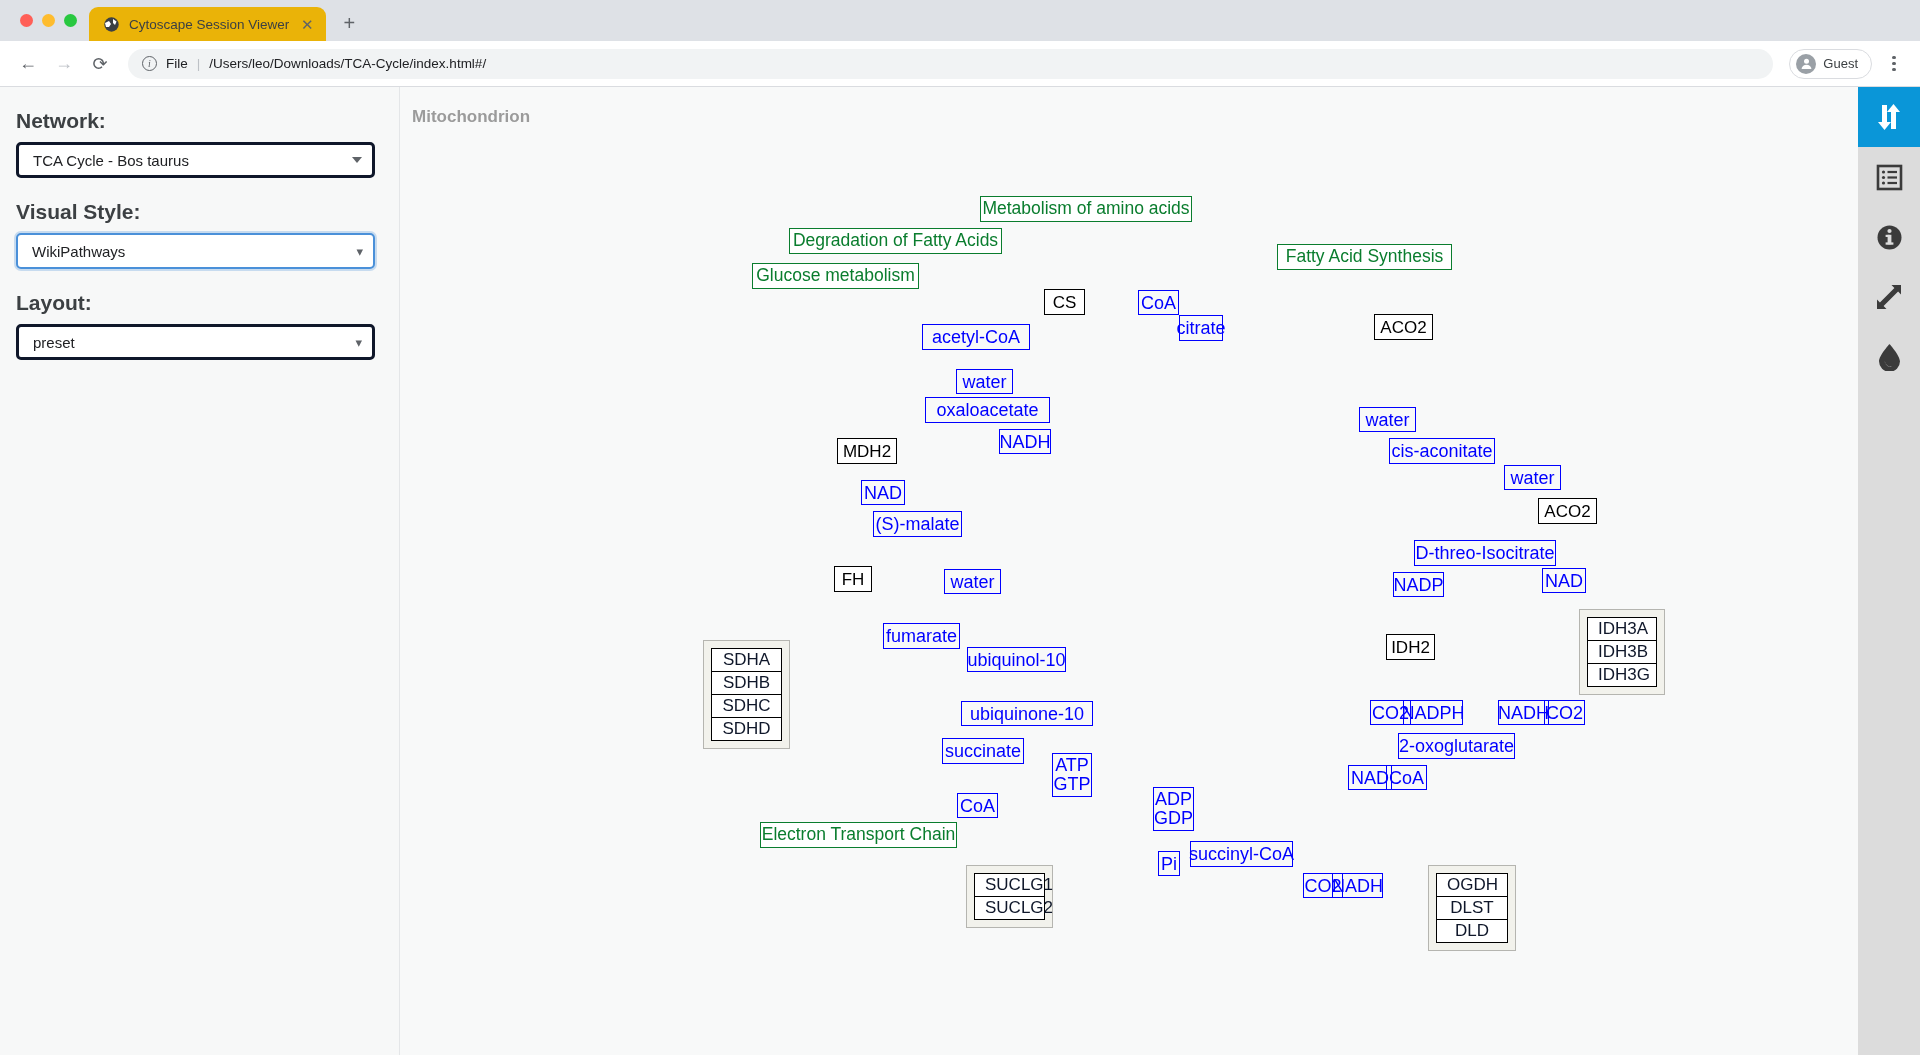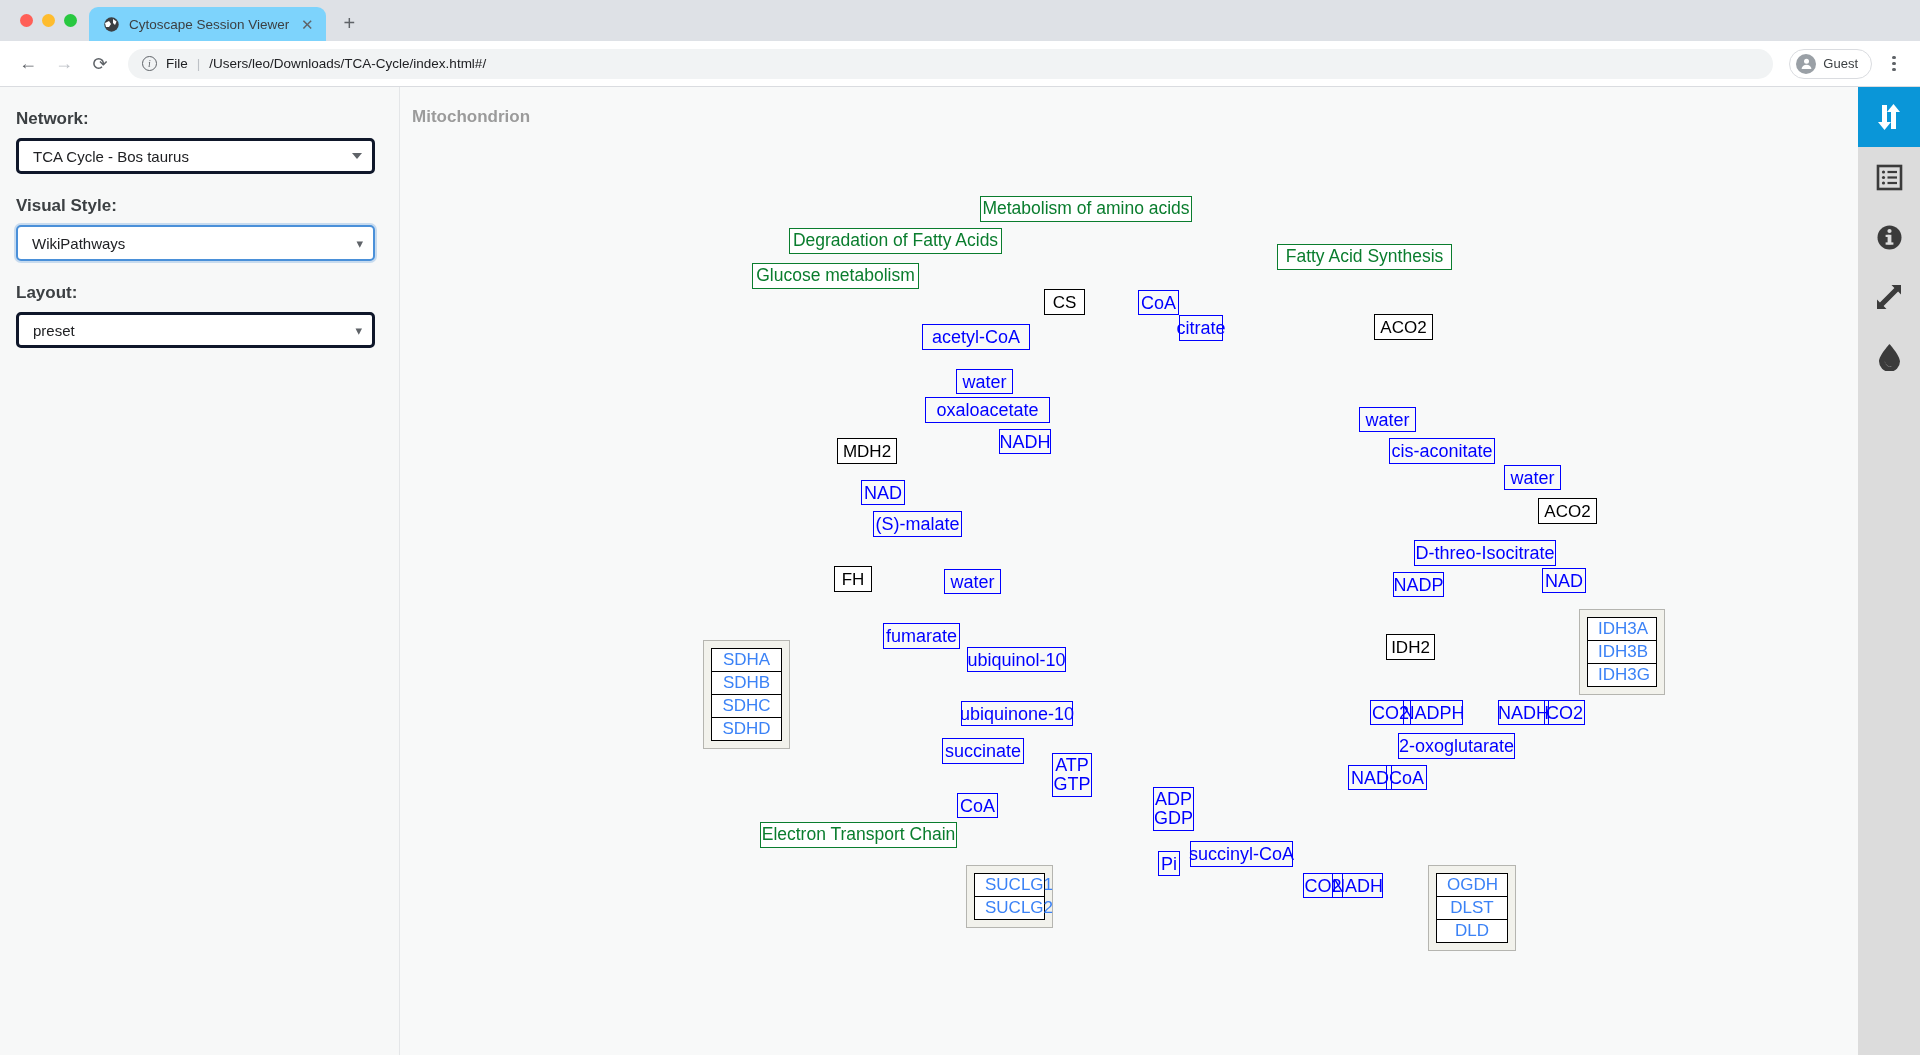--- a/index.html
+++ b/index.html
@@ -17,21 +17,21 @@
     height: 41px; background: #dee1e6;
     display: flex; align-items: flex-end; padding-left: 14px; position: relative;
   }
   .traffic { display: flex; gap: 9px; align-items: center; height: 41px; padding: 0 12px 0 6px; }
   .dot { width: 13px; height: 13px; border-radius: 50%; }
   .dot.red { background: #ff5f57; }
   .dot.yellow { background: #febc2e; }
   .dot.green { background: #28c840; }
 
   .tab {
-    height: 34px; min-width: 228px; background: #7dd3fc;
+    height: 34px; min-width: 228px; background: #eab308;
     border-radius: 9px 9px 0 0; display: flex; align-items: center;
     gap: 9px; padding: 0 10px 0 14px; position: relative;
   }
   .tab-favicon { width: 17px; height: 17px; flex: 0 0 17px; }
   .tab-title {
     font-size: 13.5px; color: #3c4043; white-space: nowrap;
     overflow: hidden; text-overflow: ellipsis; flex: 1;
   }
   .tab-close {
     width: 18px; height: 18px; display: flex; align-items: center;
@@ -80,21 +80,21 @@
   .kebab i { width: 3.2px; height: 3.2px; background: #5f6368; border-radius: 50%; display: block; }
 
   
   .app { position: absolute; top: 87px; left: 0; right: 0; bottom: 0; display: flex; background: #f7f8f8; }
 
   .sidebar {
     width: 400px; background: #f7f8f8; padding: 22px 24px 0 16px;
     border-right: 1px solid #e4e6e8; flex: 0 0 400px;
   }
   .field-label {
-    font-size: 17px; font-weight: bold; color: #3c4043; margin-bottom: 9px;
+    font-size: 21px; font-weight: bold; color: #3c4043; margin-bottom: 9px;
   }
   .field-label.second { margin-top: 22px; }
   .select {
     width: 100%; height: 36px; border: 3px solid #0f172a; border-radius: 5px;
     background: #ffffff; display: flex; align-items: center; justify-content: space-between;
     padding: 0 10px 0 14px; font-size: 15px; color: #202124; margin-bottom: 4px;
   }
   .select.focused {
     border: 2px solid #4a90d9; box-shadow: 0 0 0 2px rgba(74,144,217,0.28);
   }
@@ -129,21 +129,21 @@
     padding: 2px 7px; background: #ffffff;
   }
   .node.twoline { flex-direction: column; gap: 0px; line-height: 1.08; }
 
   .group {
     position: absolute; background: #f2f2ec; border: 1.2px solid #b5b5b0;
     padding: 7px;
   }
   .group .stack { border: 1.6px solid #000; background: #fff; }
   .group .stack > div {
-    font-size: 17px; color: #3b82f6; text-align: center;
+    font-size: 17px; color: #0f172a; text-align: center;
     padding: 1px 10px; border-bottom: 1.4px solid #000; background: #fff;
   }
   .group .stack > div:last-child { border-bottom: none; }
 
   
   .righttools {
     position: absolute; top: 0; right: 0; width: 62px; bottom: 0;
     background: #dcdcdc; display: flex; flex-direction: column; align-items: center;
   }
   .rtbtn {
@@ -285,21 +285,21 @@
       <div id="node-layer">
           <div class="node meta" style="left: 522px; top: 237px; width: 108px; height: 26px;">acetyl-CoA</div>
           <div class="node meta" style="left: 556px; top: 282px; width: 57px; height: 25px;">water</div>
           <div class="node meta" style="left: 525px; top: 310px; width: 125px; height: 26px;">oxaloacetate</div>
           <div class="node meta" style="left: 599px; top: 342px; width: 52px; height: 25px;">NADH</div>
           <div class="node meta" style="left: 461px; top: 393px; width: 44px; height: 25px;">NAD</div>
           <div class="node meta" style="left: 473px; top: 424px; width: 89px; height: 26px;">(S)-malate</div>
           <div class="node meta" style="left: 544px; top: 482px; width: 57px; height: 25px;">water</div>
           <div class="node meta" style="left: 483px; top: 536px; width: 77px; height: 26px;">fumarate</div>
           <div class="node meta" style="left: 567px; top: 560px; width: 99px; height: 25px;">ubiquinol-10</div>
-          <div class="node meta" style="left: 561px; top: 614px; width: 112px; height: 25px;">ubiquinone-10</div>
+          <div class="node meta" style="left: 561px; top: 614px; width: 132px; height: 25px;">ubiquinone-10</div>
           <div class="node meta" style="left: 542px; top: 651px; width: 82px; height: 26px;">succinate</div>
           <div class="node meta" style="left: 557px; top: 706px; width: 41px; height: 25px;">CoA</div>
           <div class="node meta twoline" style="left: 652px; top: 666px; width: 40px; height: 44px;">
             <span>ATP</span>
             <span>GTP</span>
           </div>
           <div class="node meta twoline" style="left: 753px; top: 700px; width: 41px; height: 44px;">
             <span>ADP</span>
             <span>GDP</span>
           </div>

